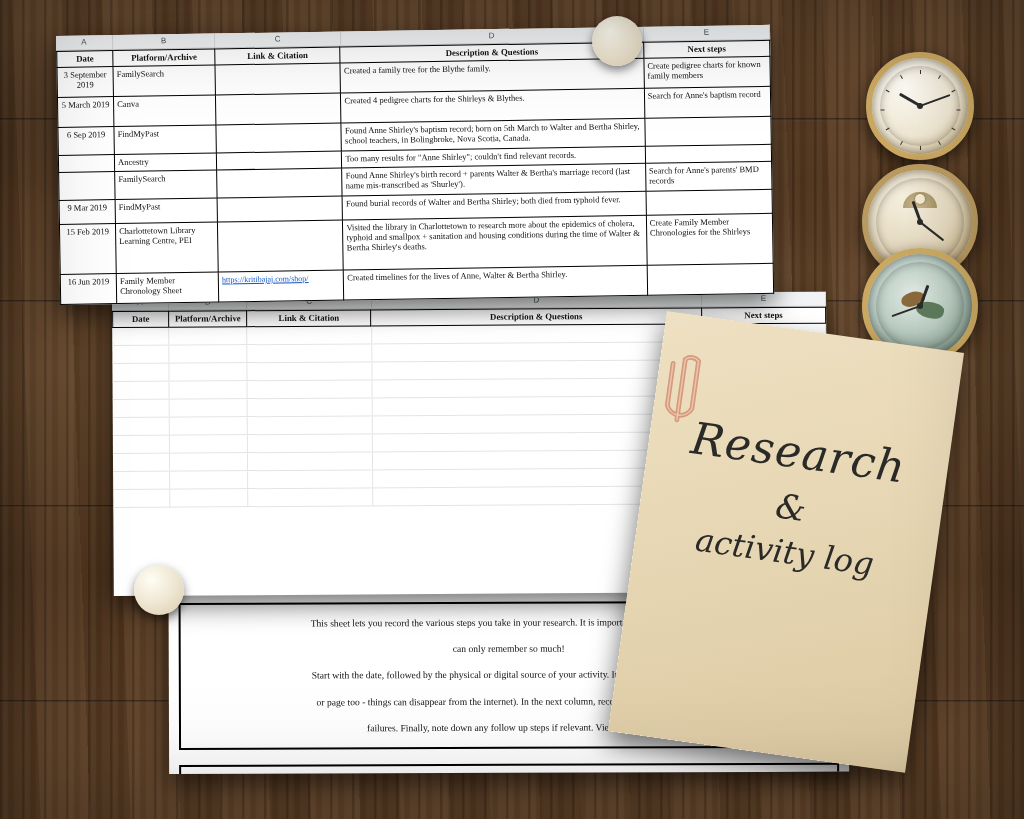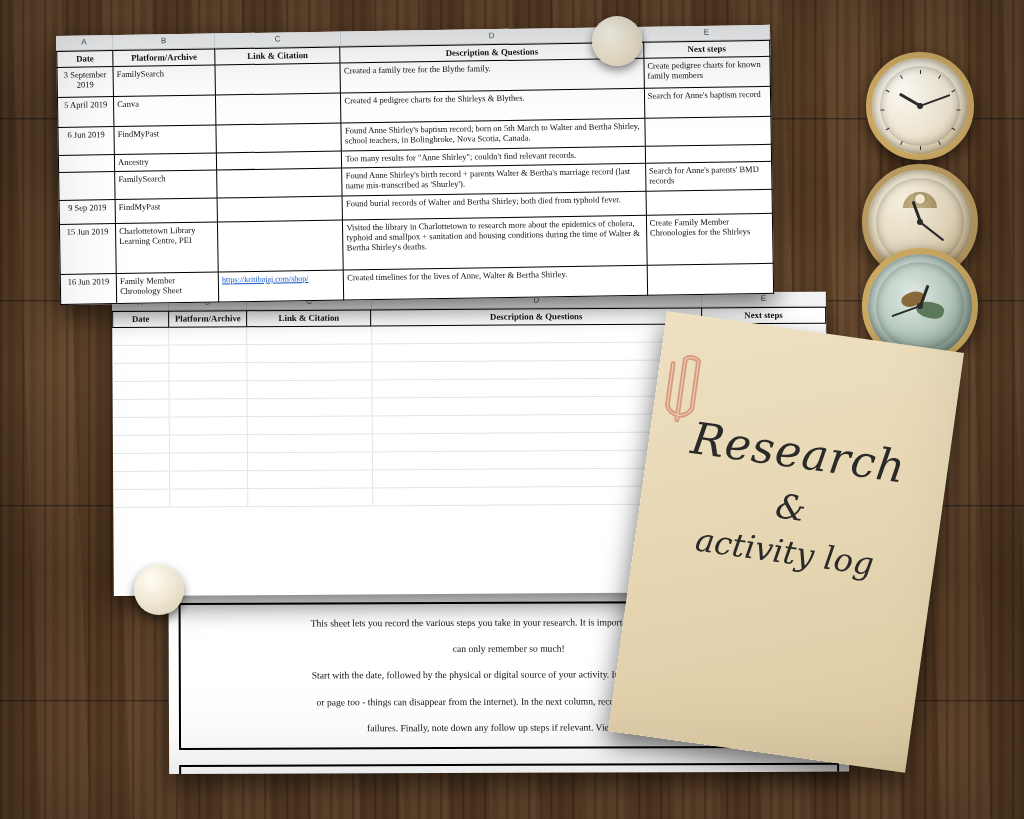--- a/index.html
+++ b/index.html
@@ -435,29 +435,29 @@
 
     <tr style="height:30px">
       <td class="center">3 September 2019</td>
       <td>FamilySearch</td>
       <td></td>
       <td>Created a family tree for the Blythe family.</td>
       <td>Create pedigree charts for known family members</td>
     </tr>
 
     <tr style="height:30px">
-      <td class="center">5 April 2019</td>
+      <td class="center">5 March 2019</td>
       <td>Canva</td>
       <td></td>
       <td>Created 4 pedigree charts for the Shirleys &amp; Blythes.</td>
       <td>Search for Anne's baptism record</td>
     </tr>
 
     <tr style="height:28px">
-      <td class="center">6 Jun 2019</td>
+      <td class="center">6 Sep 2019</td>
       <td>FindMyPast</td>
       <td></td>
       <td>Found Anne Shirley's baptism record; born on 5th March to Walter and Bertha Shirley, school teachers, in Bolingbroke, Nova Scotia, Canada.</td>
       <td></td>
     </tr>
 
     <tr style="height:17px">
       <td class="center"></td>
       <td>Ancestry</td>
       <td></td>
@@ -467,29 +467,29 @@
 
     <tr style="height:28px">
       <td class="center"></td>
       <td>FamilySearch</td>
       <td></td>
       <td>Found Anne Shirley's birth record + parents Walter &amp; Bertha's marriage record (last name mis-transcribed as 'Shurley').</td>
       <td>Search for Anne's parents' BMD records</td>
     </tr>
 
     <tr style="height:24px">
-      <td class="center">9 Sep 2019</td>
+      <td class="center">9 Mar 2019</td>
       <td>FindMyPast</td>
       <td></td>
       <td>Found burial records of Walter and Bertha Shirley; both died from typhoid fever.</td>
       <td></td>
     </tr>
 
     <tr style="height:50px">
-      <td class="center">15 Jun 2019</td>
+      <td class="center">15 Feb 2019</td>
       <td>Charlottetown Library Learning Centre, PEI</td>
       <td></td>
       <td>Visited the library in Charlottetown to research more about the epidemics of cholera, typhoid and smallpox + sanitation and housing conditions during the time of Walter &amp; Bertha Shirley's deaths.</td>
       <td>Create Family Member Chronologies for the Shirleys</td>
     </tr>
 
     <tr style="height:30px">
       <td class="center">16 Jun 2019</td>
       <td>Family Member Chronology Sheet</td>
       <td>

